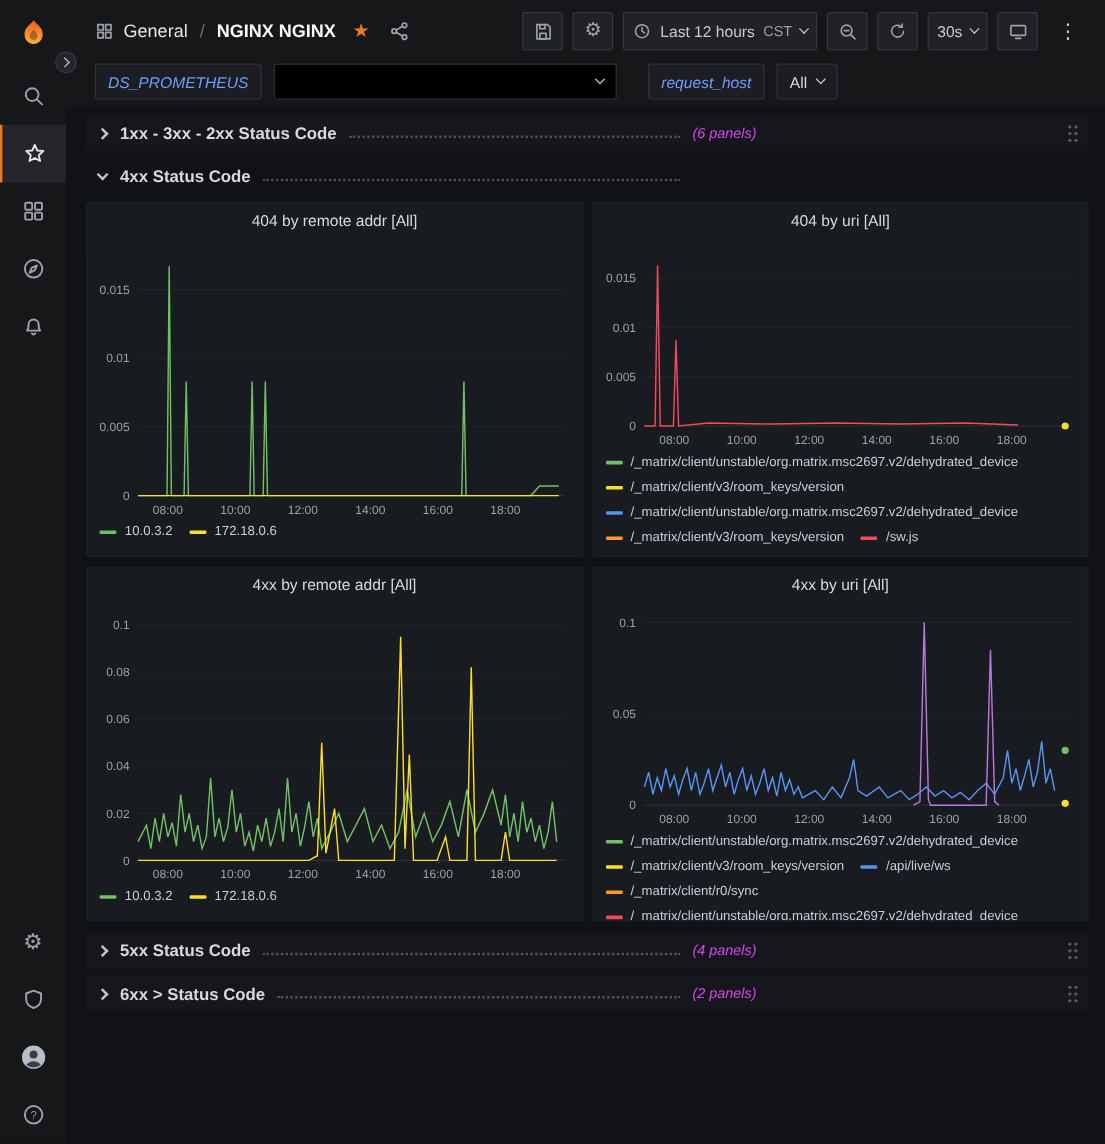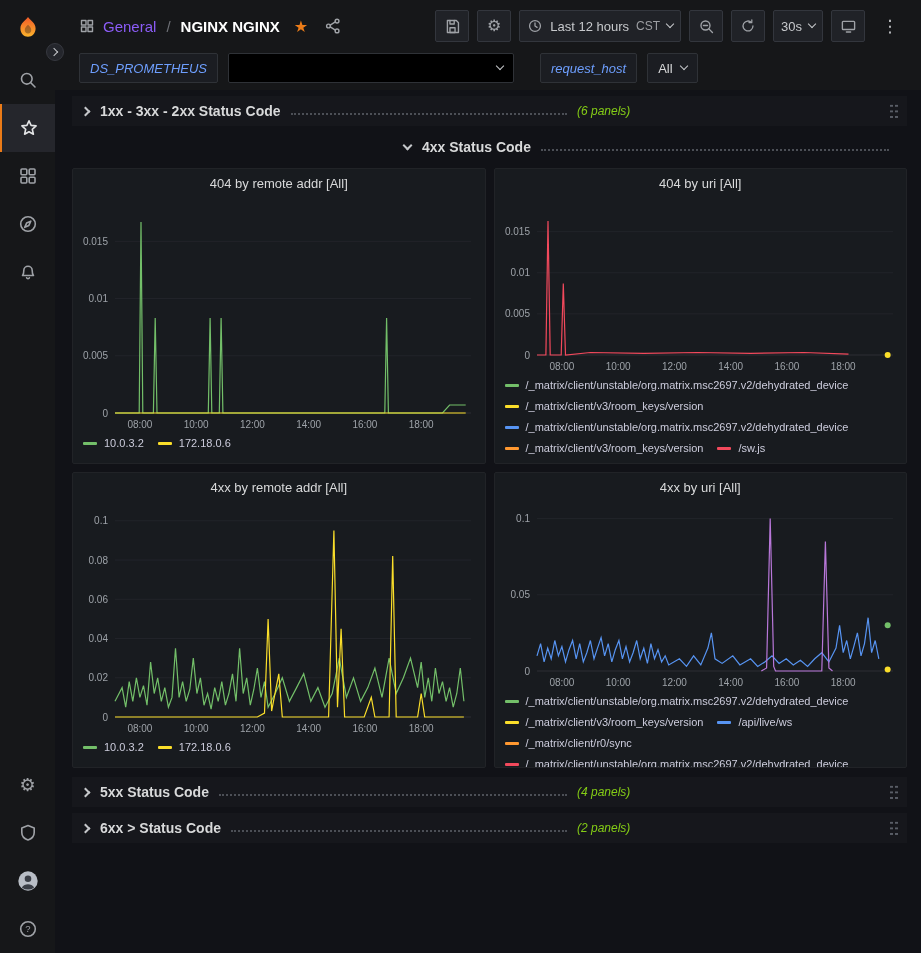--- a/index.html
+++ b/index.html
@@ -23,47 +23,47 @@
     transform:rotate(45deg); position:relative; top:-2px; }
   .caret.right { transform:rotate(-45deg); top:0; left:-1px; }
   .rchev { display:inline-block; width:7px; height:7px; border-right:2px solid #c5c7ca; border-bottom:2px solid #c5c7ca; margin-right:11px; flex-shrink:0; }
   .rchev.collapsed { transform:rotate(-45deg); }
   .rchev.expanded { transform:rotate(45deg); position:relative; top:-2px; }
 
   
   main { flex:1; display:flex; flex-direction:column; background:#111217; }
   .topbar { height:52px; background:#161719; display:flex; align-items:center; padding:0 14px 0 24px; flex-shrink:0; }
   .crumb { display:flex; align-items:center; gap:8px; font-size:15px; }
-  .crumb .folder { color:#8b5cf6; }
+  .crumb .folder { color:#e5e5e5; }
   .crumb .sep { color:#6e7076; margin:0 2px; }
   .crumb .dash { color:#ffffff; font-weight:600; }
   .fav-star { color:#eb7b18; font-size:16px; margin-left:6px; cursor:pointer; }
   .topbar-right { margin-left:auto; display:flex; align-items:center; gap:8px; }
   .tbtn { height:32px; min-width:34px; padding:0 7px; background:#202227; border:1px solid #33363d; border-radius:2px;
     display:flex; align-items:center; justify-content:center; gap:7px; cursor:pointer; color:#c7c9cc; font-size:13px; }
   .tbtn .tz { color:#9d9fa3; font-size:12px; }
   .tbtn.borderless { background:transparent; border-color:transparent; }
 
   
   .varbar { height:38px; background:#161719; display:flex; align-items:center; padding:0 14px 6px 24px; gap:10px; flex-shrink:0; }
   .chip { height:30px; padding:0 10px; background:#1b1d22; border:1px solid #2f3237; border-radius:2px;
     display:flex; align-items:center; gap:8px; font-size:13px; cursor:pointer; }
   .chip.labelchip { color:#6e9fff; font-weight:500;font-style:italic; }
   .chip.valuechip { color:#d8d9da; }
   .blackselect { width:286px; height:30px; background:#000000; border:1px solid #2f3237; border-radius:2px;
     display:flex; align-items:center; justify-content:flex-end; padding:0 10px; cursor:pointer; margin-right:16px; }
 
   
   .content { flex:1; padding:6px 14px 0 17px; overflow:hidden; }
-  .dashrow { height:30px; display:flex; align-items:center; padding:0 8px 0 10px; margin-bottom:6px; cursor:pointer;justify-content:flex-end; }
+  .dashrow { height:30px; display:flex; align-items:center; padding:0 8px 0 10px; margin-bottom:6px; cursor:pointer; }
   .dashrow.collapsed-row { background:#16171c; }
   .row-main { display:flex; align-items:center; width:495px; }
   .row-title { font-size:14px; font-weight:700; color:#d8d9da; white-space:nowrap; }
   .leader { flex:1; border-bottom:2px dotted #4c4f56; height:0; margin:0 10px; position:relative; top:3px; }
-  .row-count { font-size:12px; font-style:italic; color:#84cc16; white-space:nowrap; }
+  .row-count { font-size:12px; font-style:italic; color:#d946ef; white-space:nowrap; }
   .drag-handle { margin-left:auto; width:10px; height:17px;
     background-image:radial-gradient(circle,#595d66 1.3px,transparent 1.4px); background-size:5px 5.6px; cursor:grab; }
 
   
   .panel-grid { display:grid; grid-template-columns:1fr 1fr; gap:8px; margin-bottom:9px;border-radius:23px; }
   .panel { height:296px; background:#181b1f; border:1px solid #212327; border-radius:2px; display:flex; flex-direction:column; overflow:hidden; }
   .panel-title { height:28px; display:flex; align-items:center; justify-content:center; font-size:13px; font-weight:500;
     color:#d8d9da; cursor:pointer; flex-shrink:0; }
   .chart { flex:1; position:relative; }
   .chart svg { position:absolute; inset:0; }

